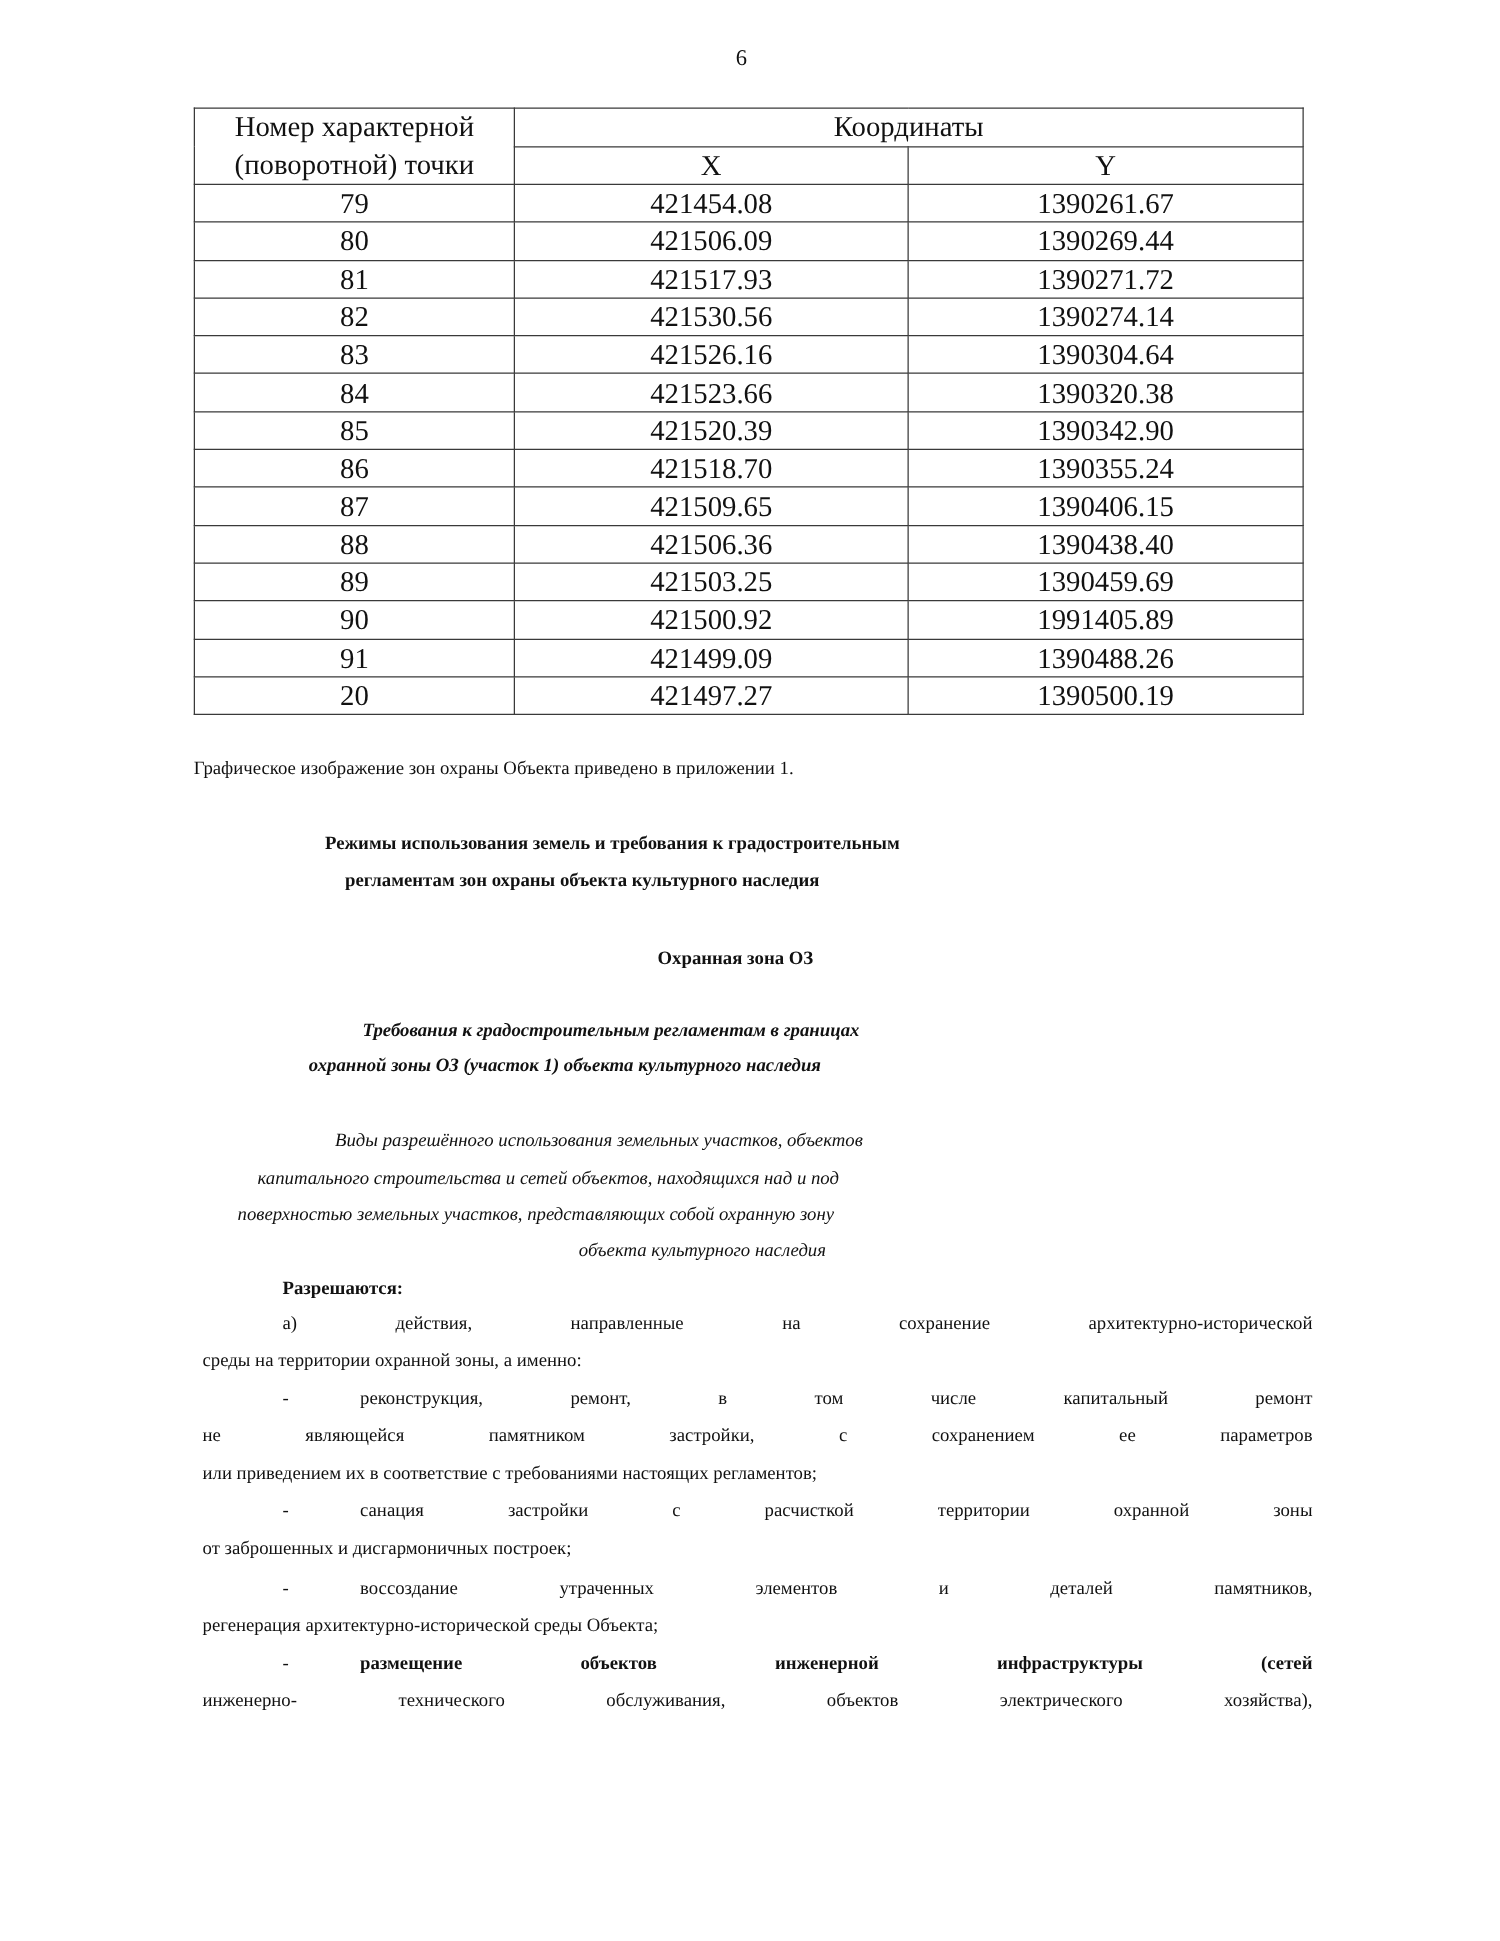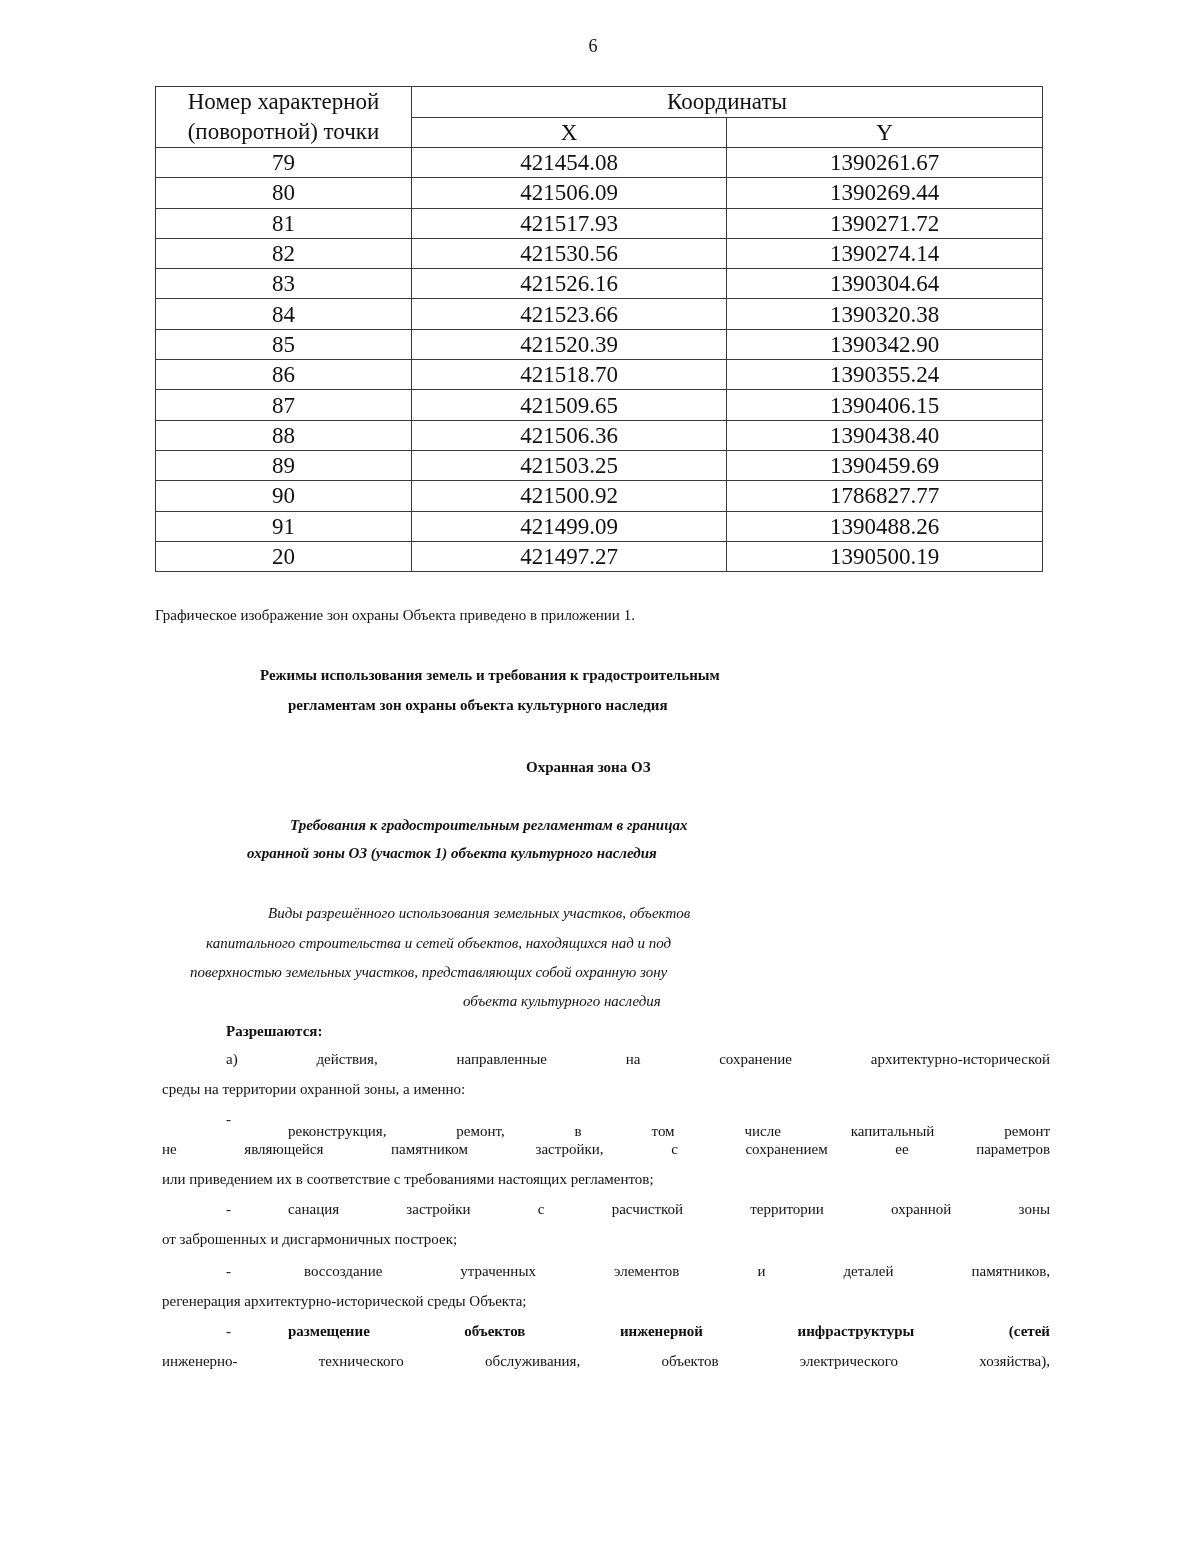--- a/index.html
+++ b/index.html
@@ -100,71 +100,71 @@
         <td>1390438.40</td>
       </tr>
     <tr>
         <td>89</td>
         <td>421503.25</td>
         <td>1390459.69</td>
       </tr>
     <tr>
         <td>90</td>
         <td>421500.92</td>
-        <td>1786827.77</td>
+        <td>1991405.89</td>
       </tr>
     <tr>
         <td>91</td>
         <td>421499.09</td>
         <td>1390488.26</td>
       </tr>
     <tr>
         <td>20</td>
         <td>421497.27</td>
         <td>1390500.19</td>
       </tr>
   </tbody>
 </table>
 
 <div class="text" style="left:155px; top:600px;">Графическое изображение зон охраны Объекта приведено в приложении 1.</div>
 
 <div class="text bold" style="left:236px; top:660px;margin-left:24px;">Режимы использования земель и требования к градостроительным</div>
-<div class="text bold" style="left:288px; top:690px;">регламентам зон охраны объекта культурного наследия</div>
+<div class="text bold" style="left:276px; top:690px;">регламентам зон охраны объекта культурного наследия</div>
 
 <div class="text bold" style="left:526px; top:752px;">Охранная зона ОЗ</div>
 
 <div class="text bold italic" style="left:290px; top:810px;">Требования к градостроительным регламентам в границах</div>
 <div class="text bold italic" style="left:247px; top:838px;">охранной зоны ОЗ (участок 1) объекта культурного наследия</div>
 
 <div class="text italic" style="left:268px; top:898px;">Виды разрешённого использования земельных участков, объектов</div>
 <div class="text italic" style="left:206px; top:928px;">капитального строительства и сетей объектов, находящихся над и под</div>
 <div class="text italic" style="left:190px; top:957px;">поверхностью земельных участков, представляющих собой охранную зону</div>
 <div class="text italic" style="left:463px; top:986px;">объекта культурного наследия</div>
 
 <div class="text" style="left:226px; top:1016px;font-weight:bold;">Разрешаются:</div>
 
 <div class="text justify" style="left:226px; top:1044px; width:824px;">а) действия, направленные на сохранение архитектурно-исторической</div>
 <div class="text" style="left:162px; top:1074px;">среды на территории охранной зоны, а именно:</div>
 
 <div class="text" style="left:226px; top:1104px; width:824px; display:flex;">
   <span class="dash">-</span>
-  <span class="justify" style="flex:1; display:block;margin-top:12px;">реконструкция, ремонт, в том числе капитальный ремонт</span>
+  <span class="justify" style="flex:1; display:block;">реконструкция, ремонт, в том числе капитальный ремонт</span>
 </div>
 <div class="text justify" style="left:162px; top:1134px; width:888px;">не являющейся памятником застройки, с сохранением ее параметров</div>
 <div class="text" style="left:162px; top:1164px;">или приведением их в соответствие с требованиями настоящих регламентов;</div>
 
 <div class="text" style="left:226px; top:1194px; width:824px; display:flex;">
   <span class="dash">-</span>
   <span class="justify" style="flex:1; display:block;">санация застройки с расчисткой территории охранной зоны</span>
 </div>
 <div class="text" style="left:162px; top:1224px;">от заброшенных и дисгармоничных построек;</div>
 
 <div class="text" style="left:226px; top:1256px; width:824px; display:flex;">
   <span class="dash">-</span>
-  <span class="justify" style="flex:1; display:block;margin-left:16px;">воссоздание утраченных элементов и деталей памятников,</span>
+  <span class="justify" style="flex:1; display:block;">воссоздание утраченных элементов и деталей памятников,</span>
 </div>
 <div class="text" style="left:162px; top:1286px;">регенерация архитектурно-исторической среды Объекта;</div>
 
 <div class="text" style="left:226px; top:1316px; width:824px; display:flex;">
   <span class="dash">-</span>
   <span class="justify" style="flex:1; display:block;font-weight:bold;">размещение объектов инженерной инфраструктуры (сетей</span>
 </div>
 <div class="text justify" style="left:162px; top:1346px; width:888px;">инженерно- технического обслуживания, объектов электрического хозяйства),</div>
 
 </body></html>

